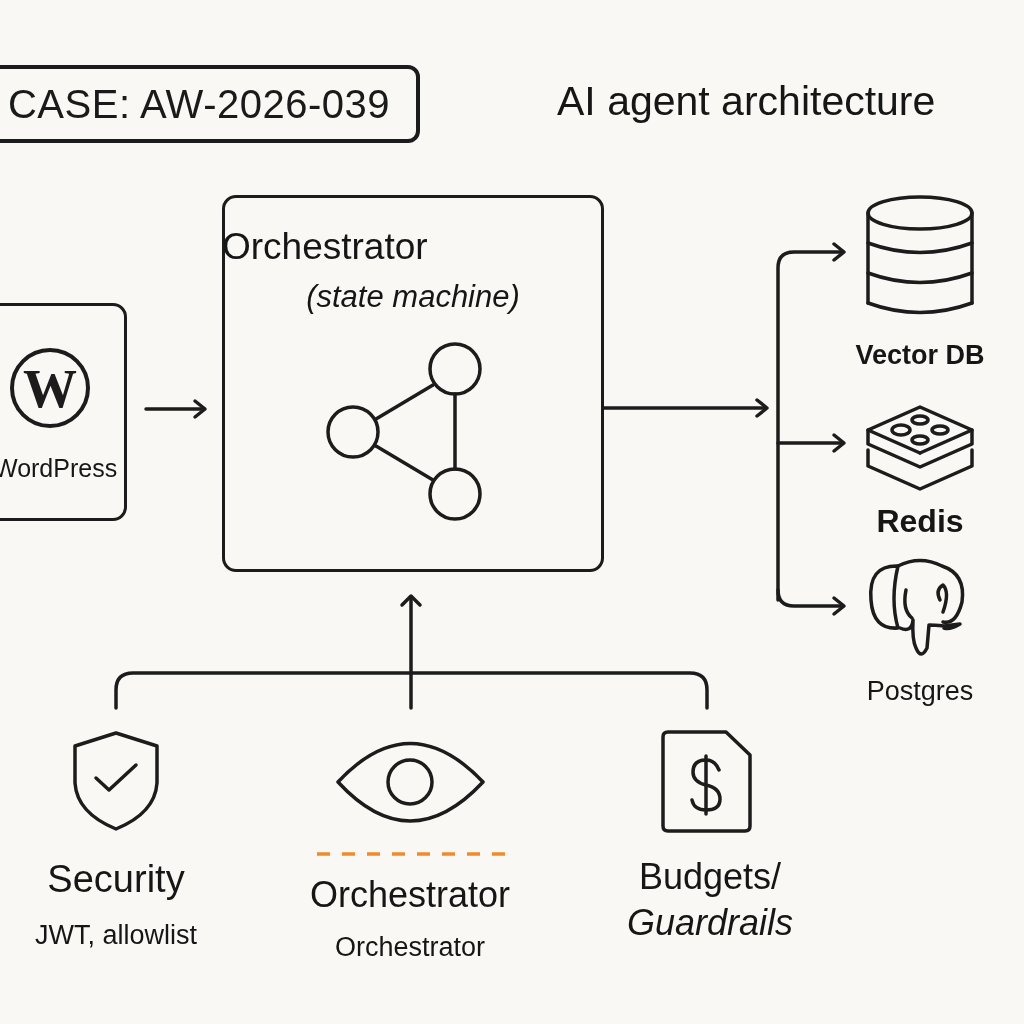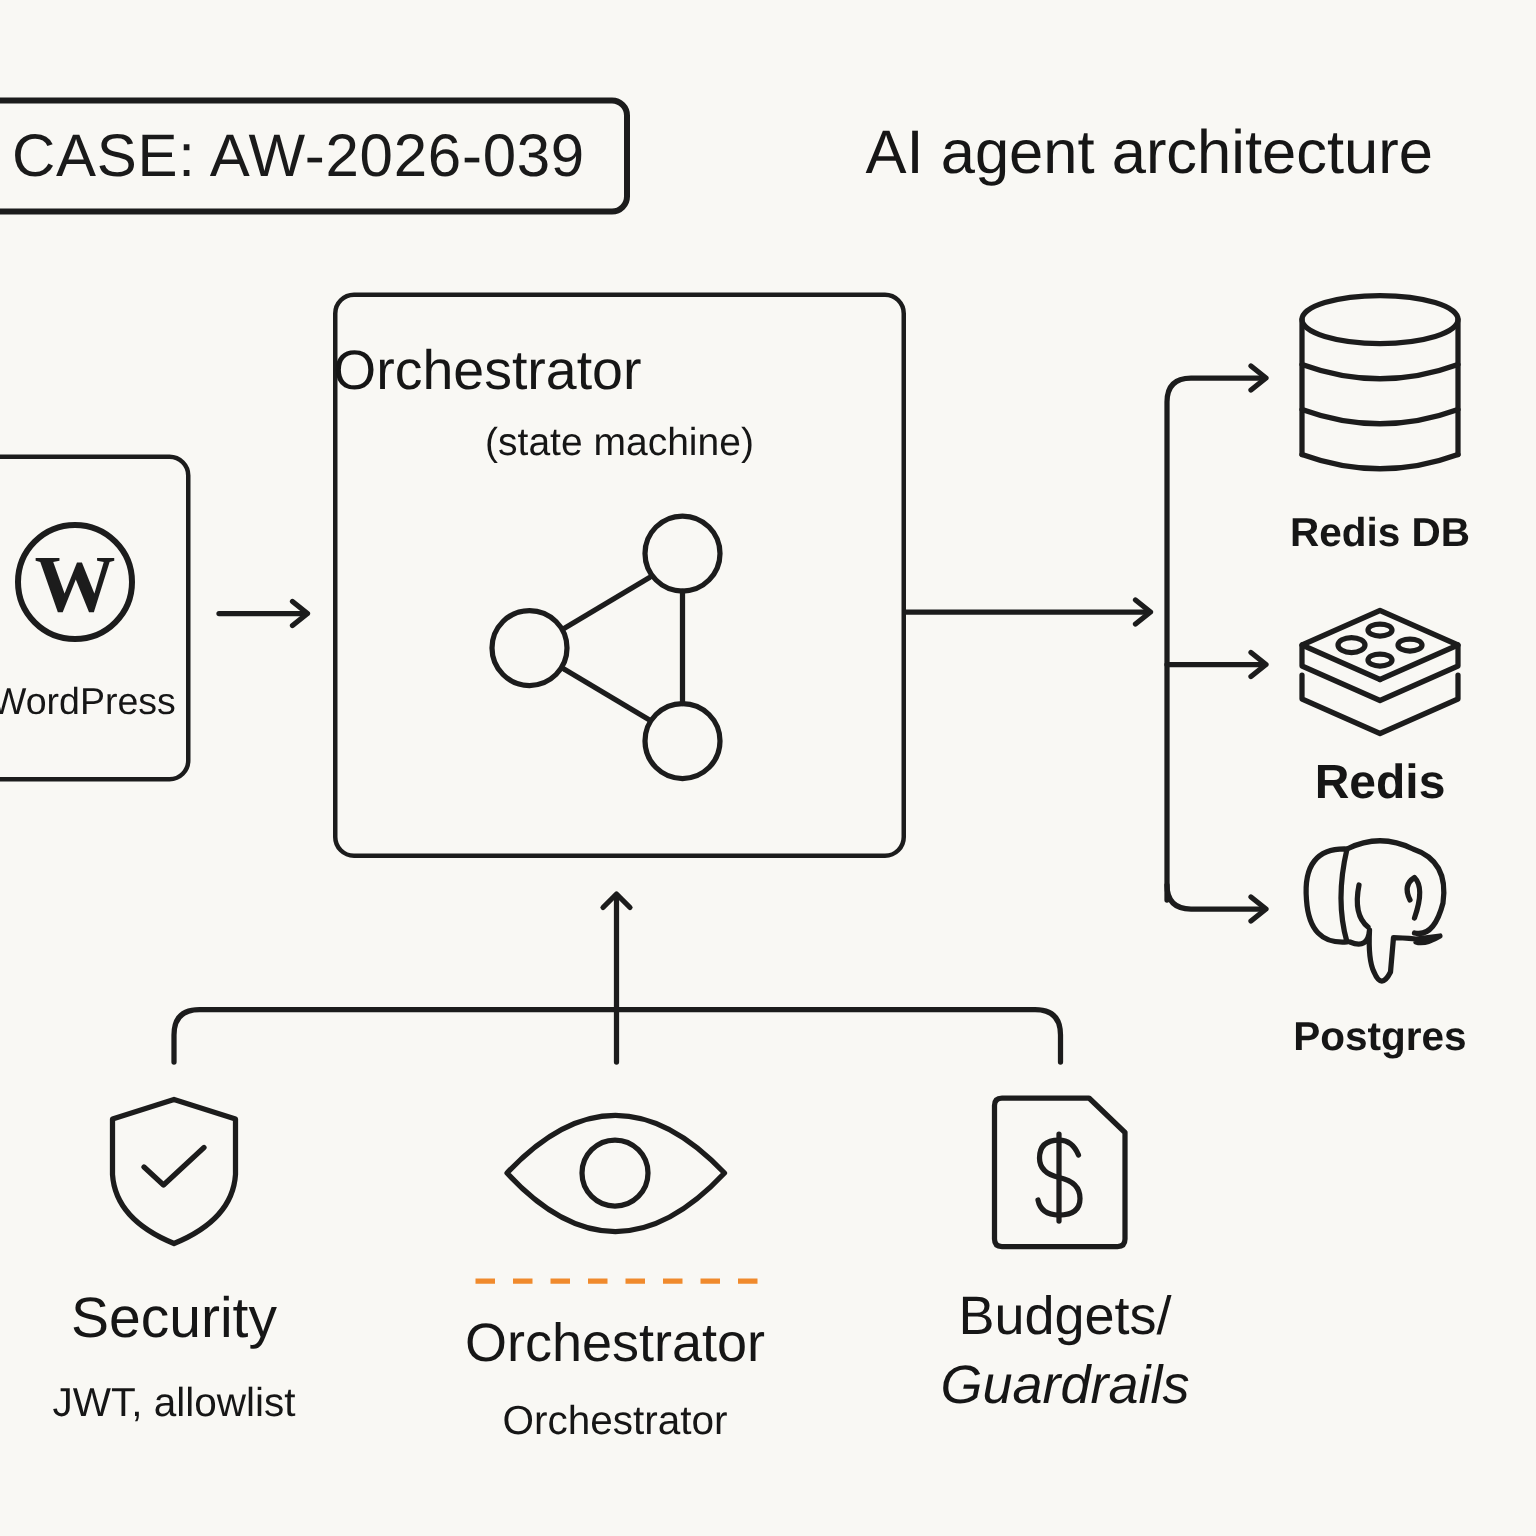--- a/index.html
+++ b/index.html
@@ -10,32 +10,32 @@
       color: #161616;
     }
     .abs { position: absolute; }
     .case-box {
       left: -12px; top: 65px; width: 432px; height: 78px;
       border: 4px solid #1c1c1c; border-radius: 12px; box-sizing: border-box;
       display: flex; align-items: center; justify-content: flex-end;
       padding-right: 26px;
       font-size: 40px; letter-spacing: 0.5px; color: #1a1a1a;
     }
-    .title { left: 557px; top: 78px; font-size: 41px; color: #161616; white-space: nowrap; margin-left: 20px; }
+    .title { left: 557px; top: 78px; font-size: 41px; color: #161616; white-space: nowrap; }
     .wp-box {
       left: -30px; top: 303px; width: 157px; height: 218px;
       border: 3.5px solid #1c1c1c; border-radius: 14px; box-sizing: border-box;
     }
     .wp-label { left: -6px; top: 454px; font-size: 25px; white-space: nowrap; }
     .orch-box {
       left: 222px; top: 195px; width: 382px; height: 377px;
       border: 3.5px solid #1c1c1c; border-radius: 14px; box-sizing: border-box;
     }
     .orch-title { left: 222px; width: 382px; top: 226px; text-align: left; font-size: 37px; }
-    .orch-sub { left: 222px; width: 382px; top: 279px; text-align: center; font-size: 26px; }
+    .orch-sub { left: 222px; width: 382px; top: 279px; text-align: center; font-size: 31px; font-style: italic; }
     .center-label { text-align: center; white-space: nowrap; }
     svg.overlay { position: absolute; left: 0; top: 0; }
   </style>
 </head>
 <body>
 
 <div class="abs case-box">
   <span>CASE: AW-2026-039</span>
 </div>
 <div class="abs title">AI agent architecture</div>
@@ -126,23 +126,23 @@
     <g>
       <path d="M 668 732 L 726 732 L 750 755 L 750 826 Q 750 831 745 831 L 668 831 Q 663 831 663 826 L 663 737 Q 663 732 668 732 Z"></path>
       <line x1="706" y1="756" x2="706" y2="814"></line>
       <path d="M 719 770 Q 715 760 706 760 Q 693 760 693 772 Q 693 782 706 785 Q 720 788 720 799 Q 720 810 706 810 Q 694 810 692 800"></path>
     </g>
   </g>
 
   <line x1="317" y1="854" x2="507" y2="854" stroke="#f08a2c" stroke-width="3.5" stroke-dasharray="13 12"></line>
 </svg>
 
-<div class="abs center-label" style="left:840px;width:160px;top:340px;font-size:27px;font-weight:bold;">Redis DB</div>
+<div class="abs center-label" style="left:840px;width:160px;top:340px;font-size:27px;font-weight:bold;">Vector DB</div>
 <div class="abs center-label" style="left:840px;width:160px;top:503px;font-size:32px;font-weight:bold;">Redis</div>
-<div class="abs center-label" style="left:840px;width:160px;top:676px;font-size:27px;font-weight:bold;">Postgres</div>
+<div class="abs center-label" style="left:840px;width:160px;top:676px;font-size:27px;font-weight:normal;">Postgres</div>
 
 <div class="abs center-label" style="left:16px;width:200px;top:858px;font-size:38px;">Security</div>
 <div class="abs center-label" style="left:16px;width:200px;top:920px;font-size:27px;">JWT, allowlist</div>
 
 <div class="abs center-label" style="left:260px;width:300px;top:874px;font-size:36px;">Orchestrator</div>
 <div class="abs center-label" style="left:260px;width:300px;top:932px;font-size:27px;">Orchestrator</div>
 
 <div class="abs center-label" style="left:600px;width:220px;top:856px;font-size:36px;">Budgets/</div>
 <div class="abs center-label" style="left:600px;width:220px;top:902px;font-size:36px;font-style:italic;">Guardrails</div>
 

